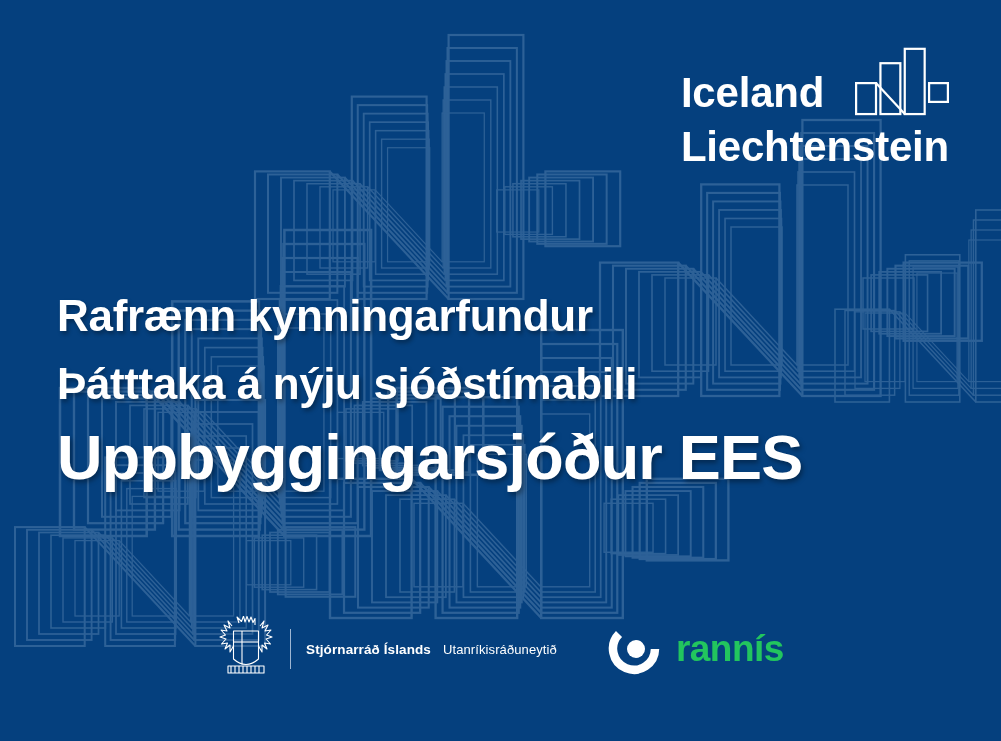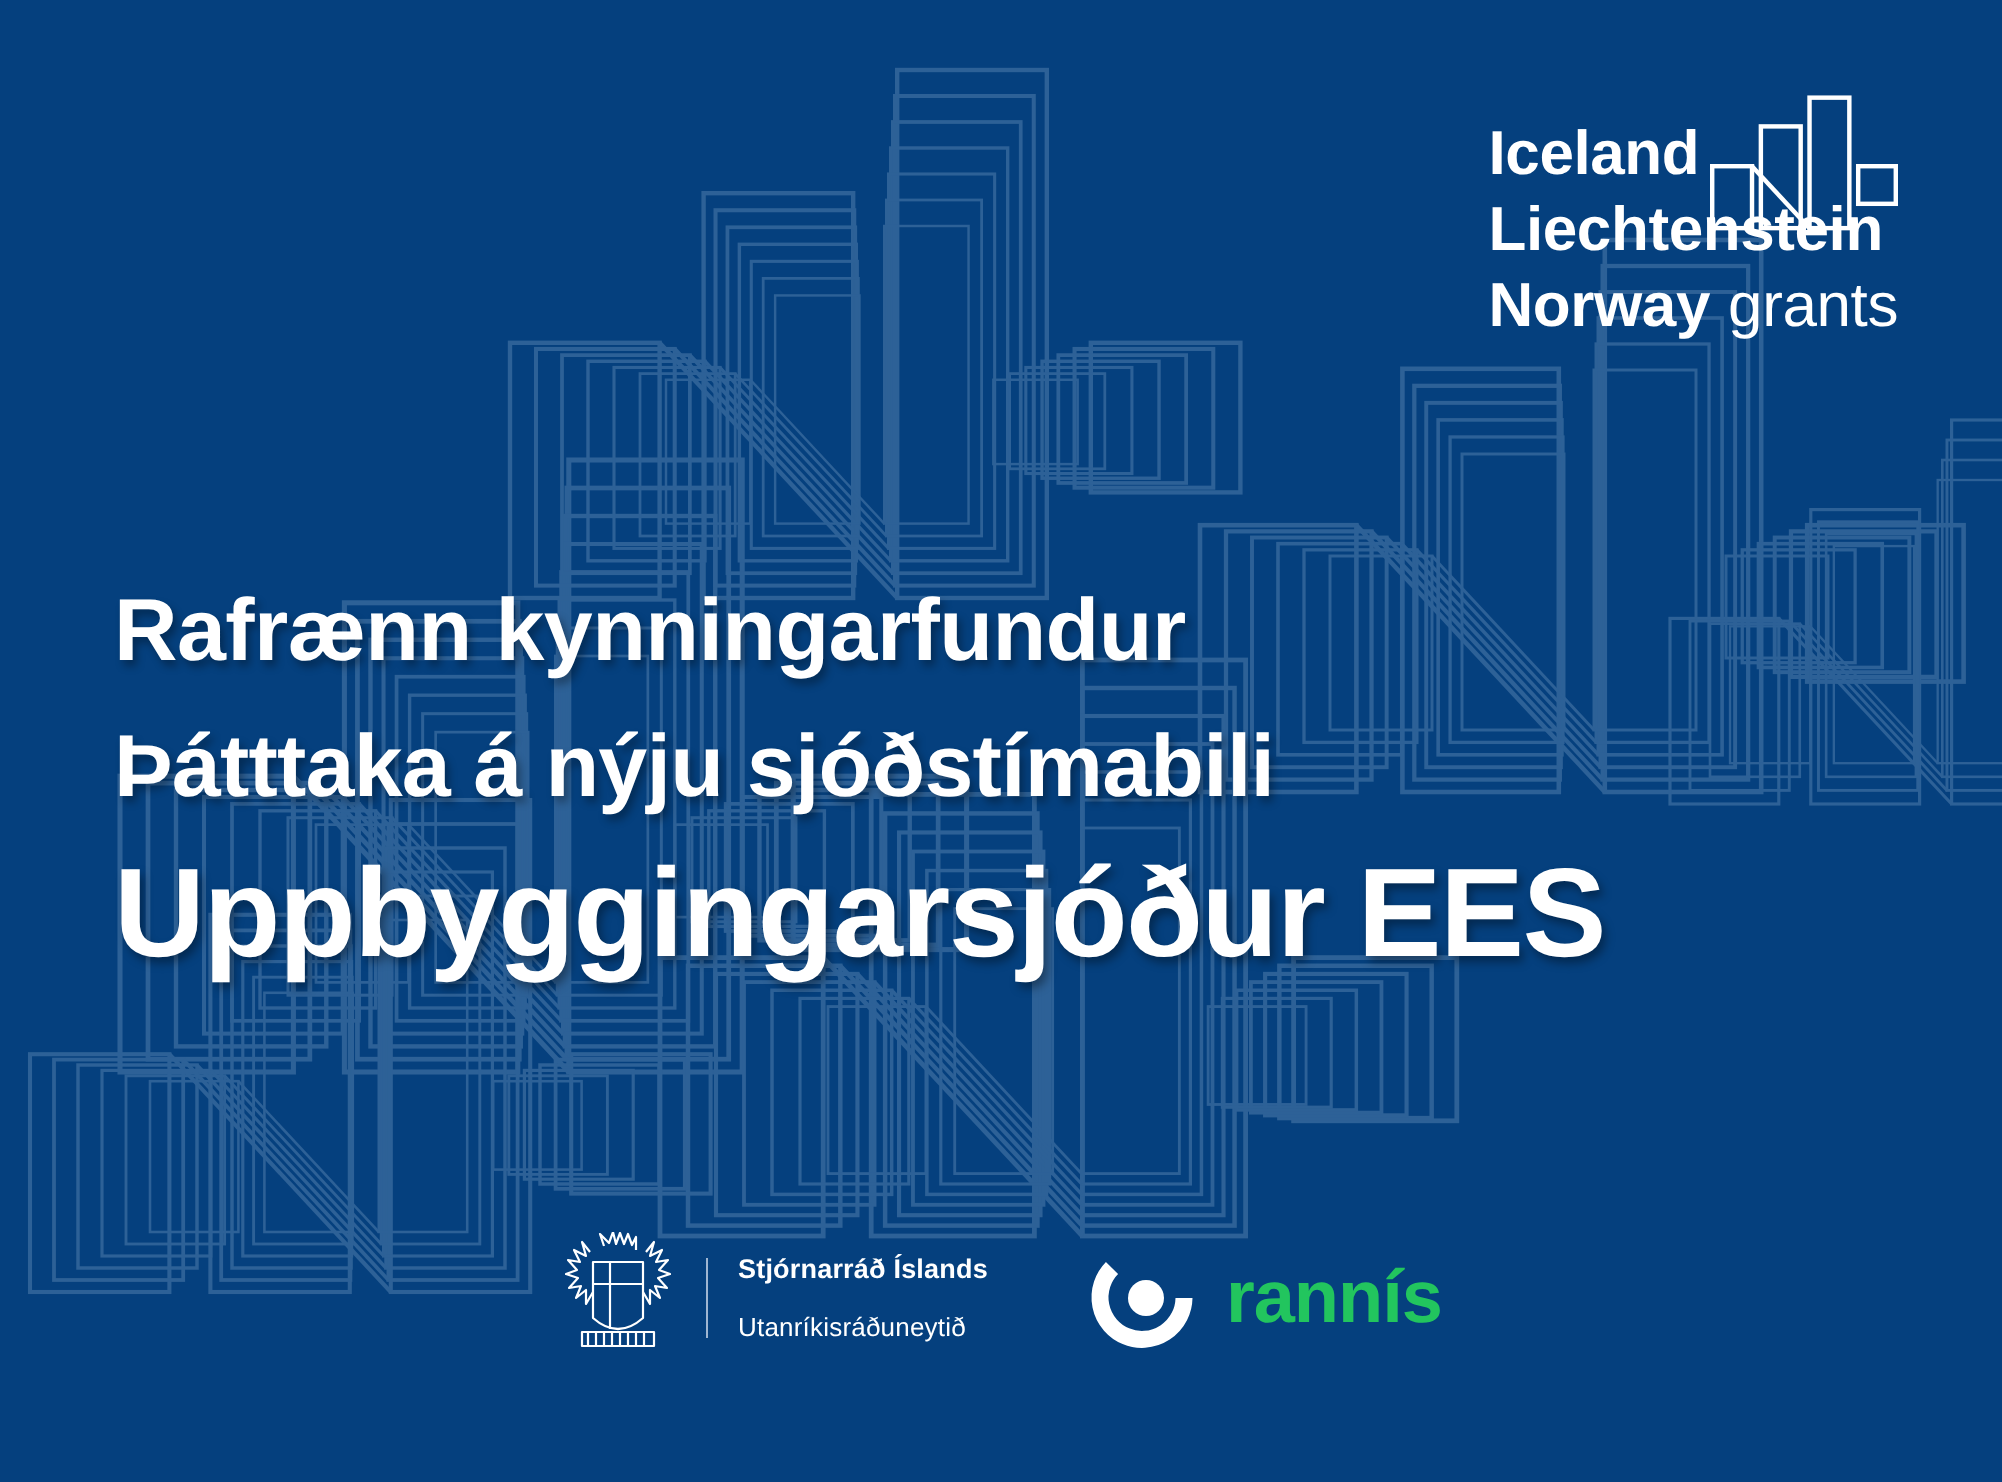--- a/index.html
+++ b/index.html
@@ -45,24 +45,25 @@
   }
 
   #grants-logo-top {
     display: flex;
     align-items: flex-end;
     gap: 18px;
   }
 
   .grants-line {
     color: #ffffff;
-    font-size: 31px;
+    font-size: 42px;
     line-height: 38px;
     letter-spacing: -0.2px;
     white-space: nowrap;
+    margin-top: 16px;
   }
   .grants-line.bold { font-weight: bold; }
 
   #grants-wordblock {
     display: flex;
     flex-direction: column;
     align-items: flex-start;
     padding-bottom: 2px;
   }
 
@@ -135,21 +136,21 @@
 
   #gov-divider {
     width: 1px;
     height: 40px;
     background: #9fb6d2;
     flex: none;
   }
 
   #gov-text {
     display: flex;
-    flex-direction: column;
+    flex-direction: row;
     justify-content: center;
     gap: 12px;
   }
 
   #gov-name {
     color: #ffffff;
     font-size: 13.5px;
     font-weight: bold;
     letter-spacing: 0.1px;
     line-height: 17px;
@@ -336,24 +337,20 @@
           </g>
       </g>
     </g>
   </svg>
 
   <div id="grants-logo">
     <div id="grants-logo-top">
       <div id="grants-wordblock">
         <div class="grants-line bold">Iceland</div>
         <div class="grants-line bold">Liechtenstein</div>
-        <div id="grants-norway-row">
-          <span class="grants-line bold">Norway</span>
-          <span class="grants-line">grants</span>
-        </div>
       </div>
     </div>
 
     <svg id="grants-mark" width="94" height="72" viewBox="0 0 170 124" style="position:absolute; right:0; top:-12px;" aria-hidden="true">
       <g stroke="#ffffff" stroke-width="4" fill="none">
         <rect x="2" y="64" width="36" height="56"></rect>
         <rect x="46" y="28" width="36" height="92"></rect>
         <rect x="90" y="2" width="36" height="118"></rect>
         <rect x="134" y="64" width="34" height="34"></rect>
         <line x1="38" y1="64" x2="90" y2="120"></line>

